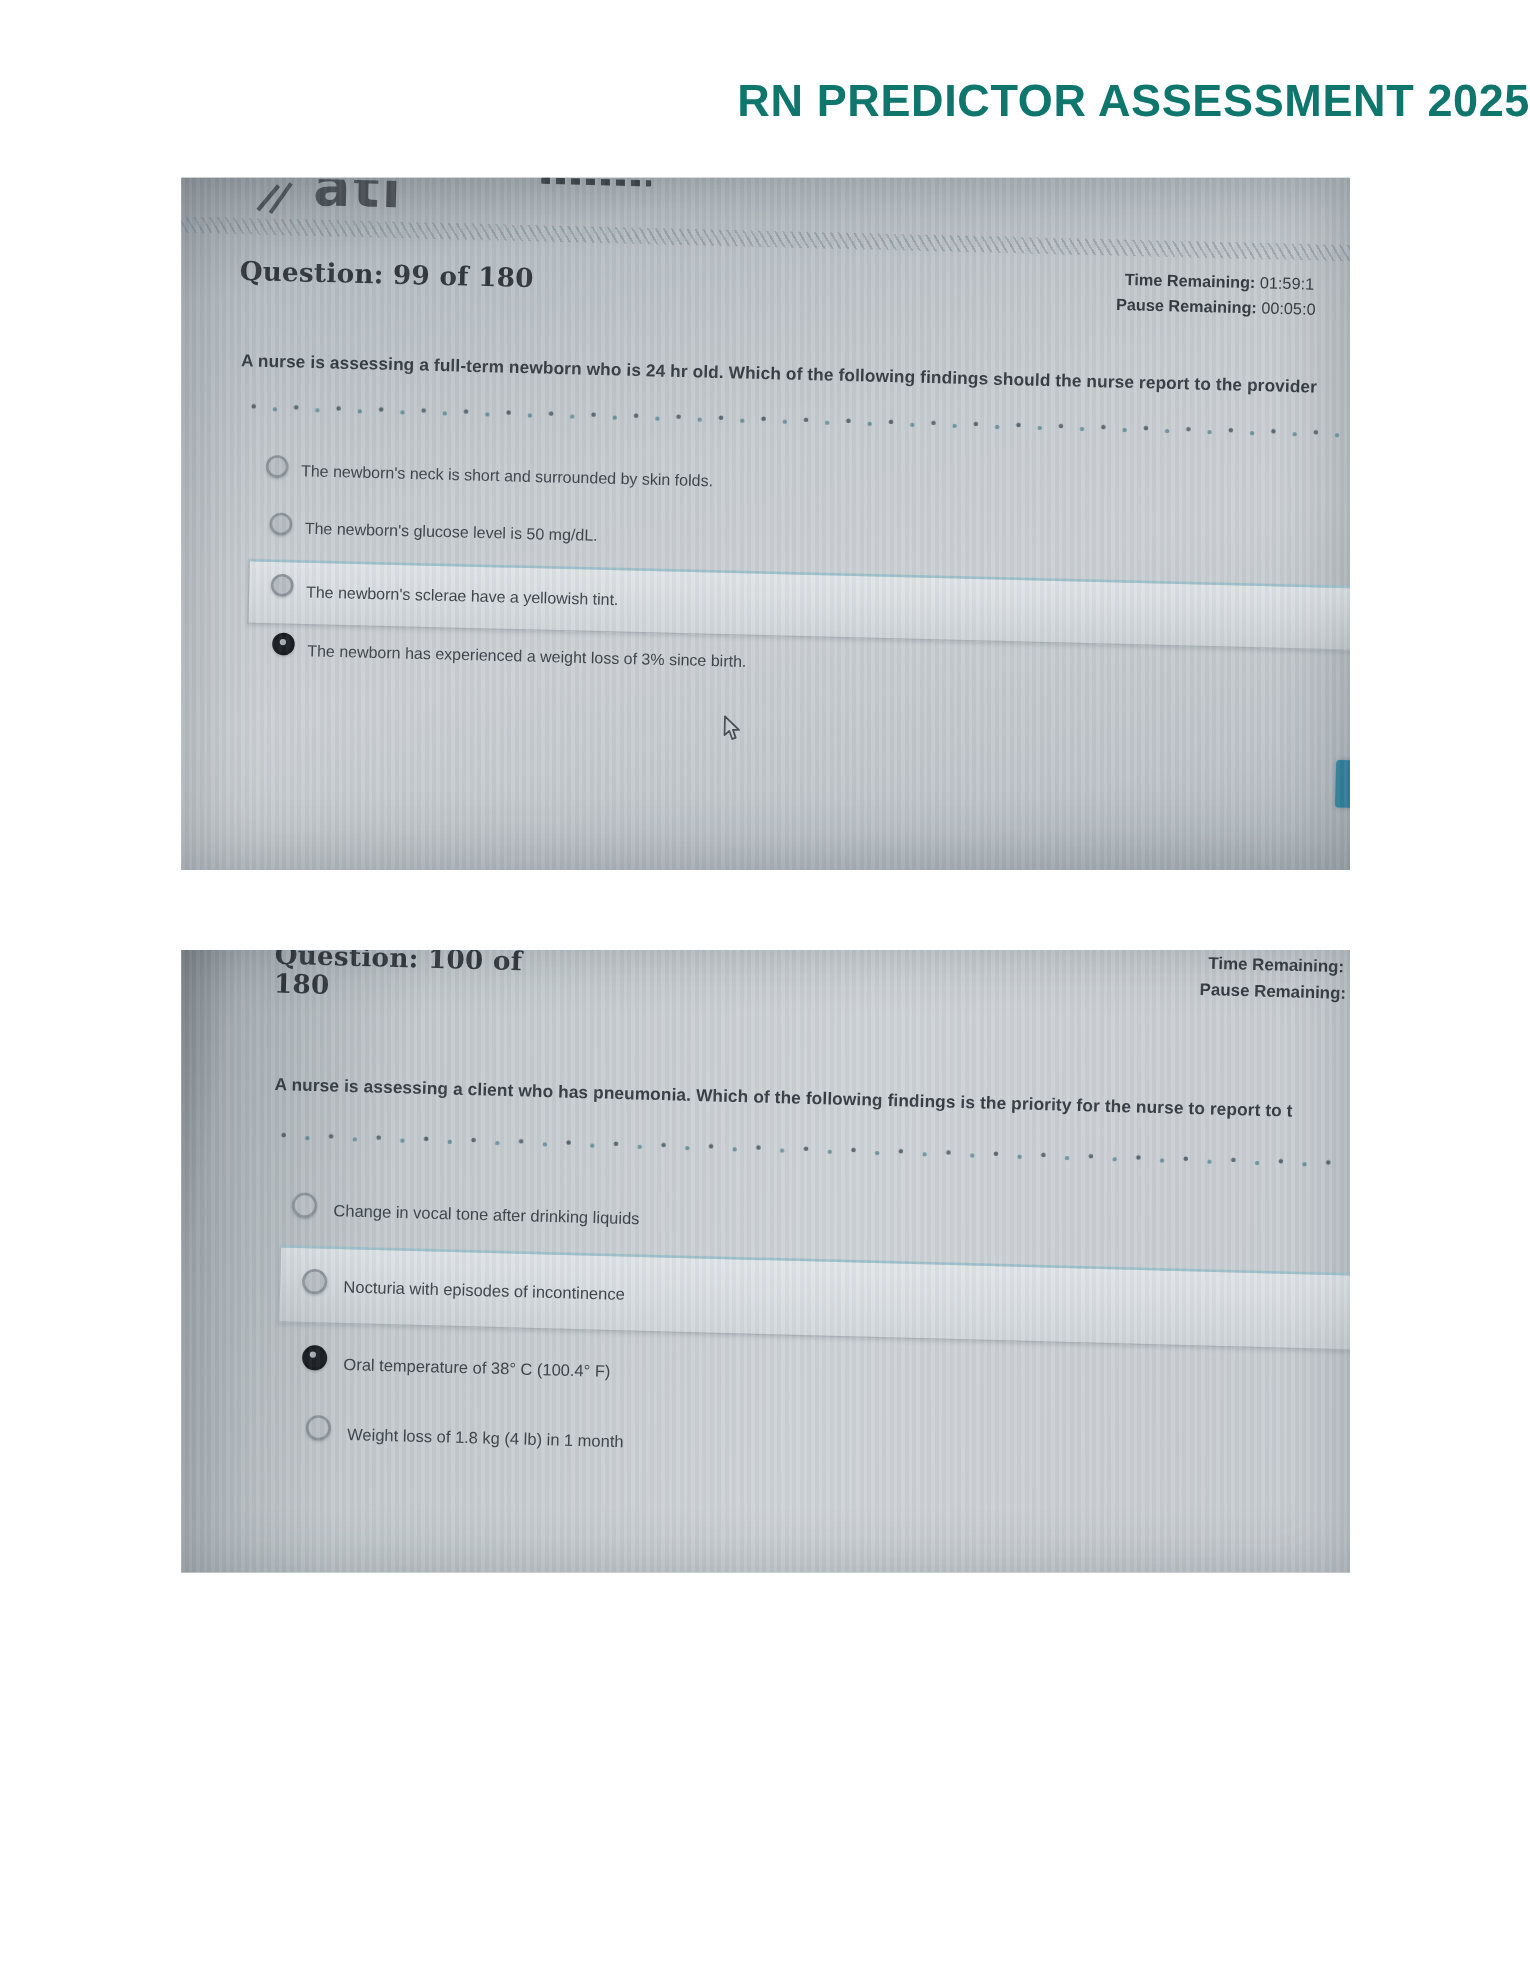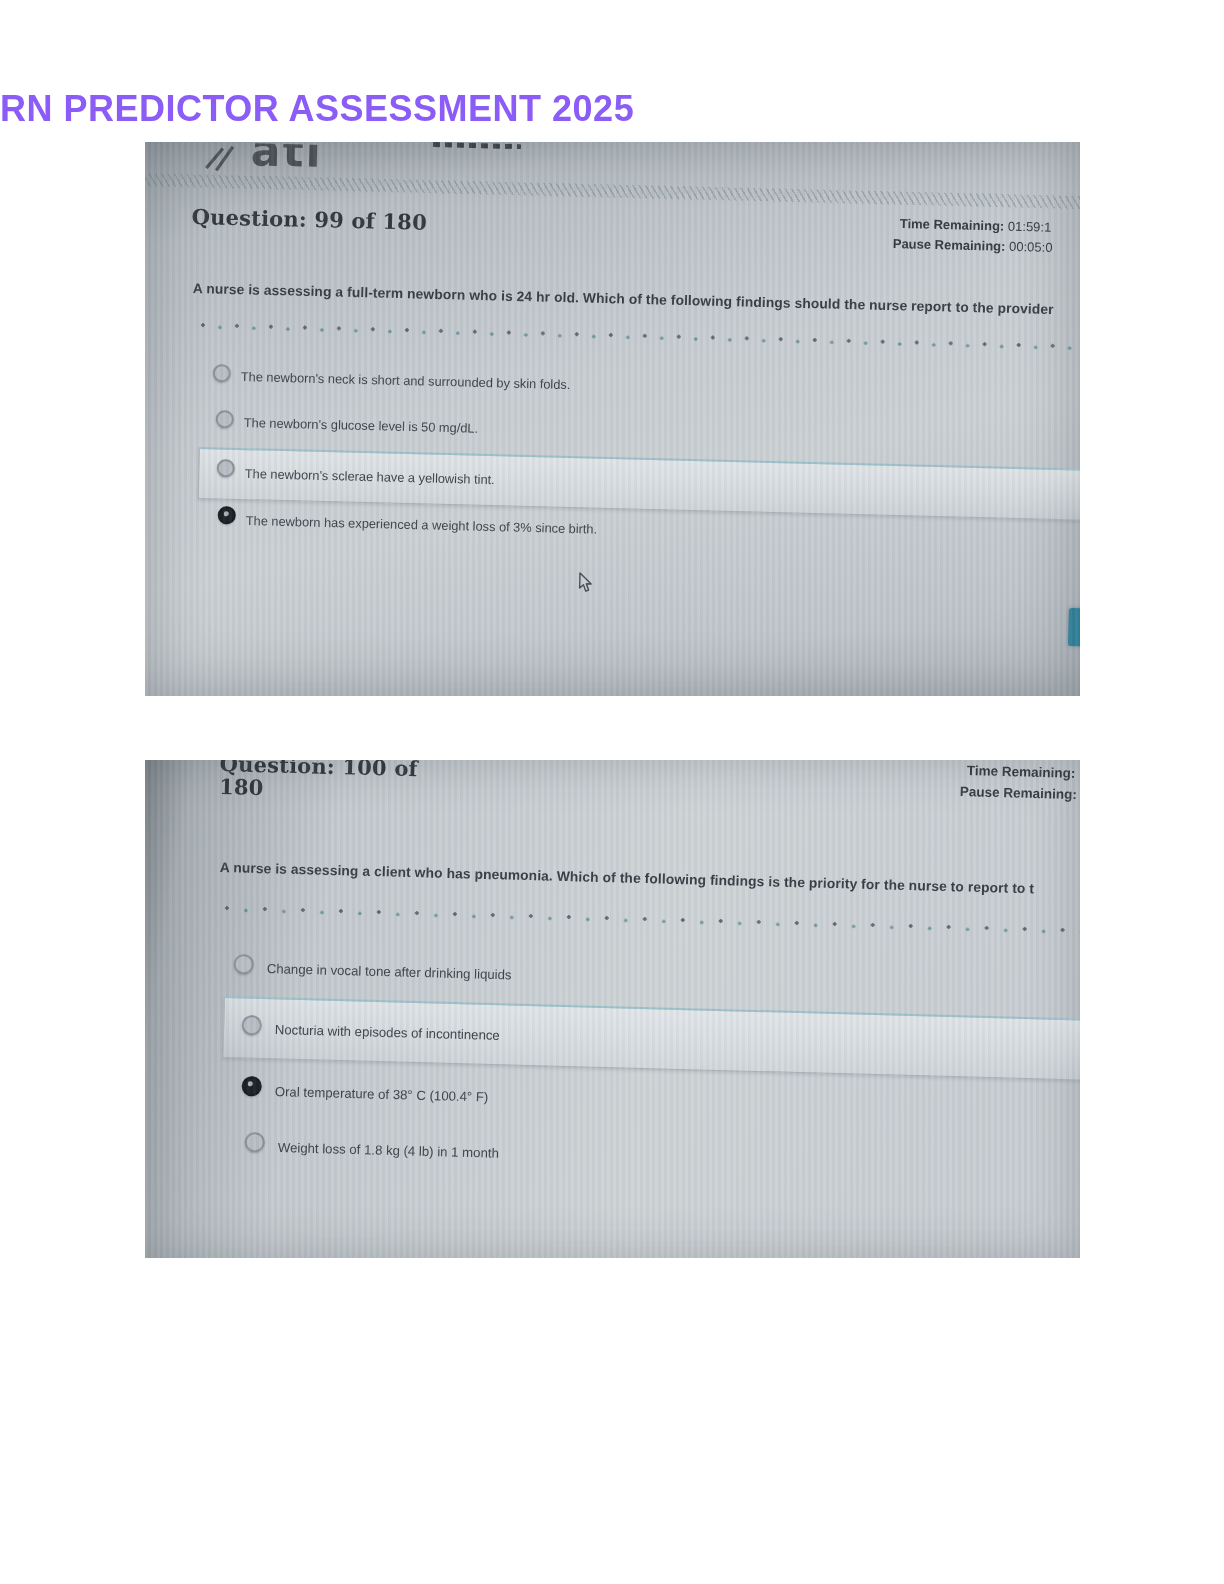--- a/index.html
+++ b/index.html
@@ -1,19 +1,19 @@
 <!DOCTYPE html>
 <html><head>
 <meta charset="utf-8">
 <style>
   html,body{margin:0;padding:0;background:#ffffff;width:1224px;height:1584px;
     font-family:"Liberation Sans",sans-serif;overflow:hidden;position:relative;}
 
-  .doc-title{position:absolute;top:88px;left:0;width:100%;text-align:left;
-    font:bold 36px "Liberation Sans",sans-serif;color:#8b5cf6;letter-spacing:.5px;}
+  .doc-title{position:absolute;top:60px;left:0;width:100%;text-align:right;
+    font:bold 36px "Liberation Sans",sans-serif;color:#0f766e;letter-spacing:.5px;}
 
   
   .photo{position:absolute;overflow:hidden;}
   #photo1{left:145px;top:142px;width:935px;height:554px;
     background:linear-gradient(168deg,#9ba2a8 0%,#b6bdc2 14%,#c7ccd0 42%,#cbd0d3 60%,#bec4c9 85%,#b0b7bc 100%);
     box-shadow:inset 0 0 60px rgba(35,45,55,.30);}
   #photo2{left:145px;top:760px;width:935px;height:498px;
     background:linear-gradient(100deg,#81888d 0%,#a6adb2 5%,#c3c9cd 20%,#ced3d6 55%,#c6cbd0 100%);
     box-shadow:inset 0 0 50px rgba(35,45,55,.24);}
   .photo::after{content:"";position:absolute;inset:0;pointer-events:none;

